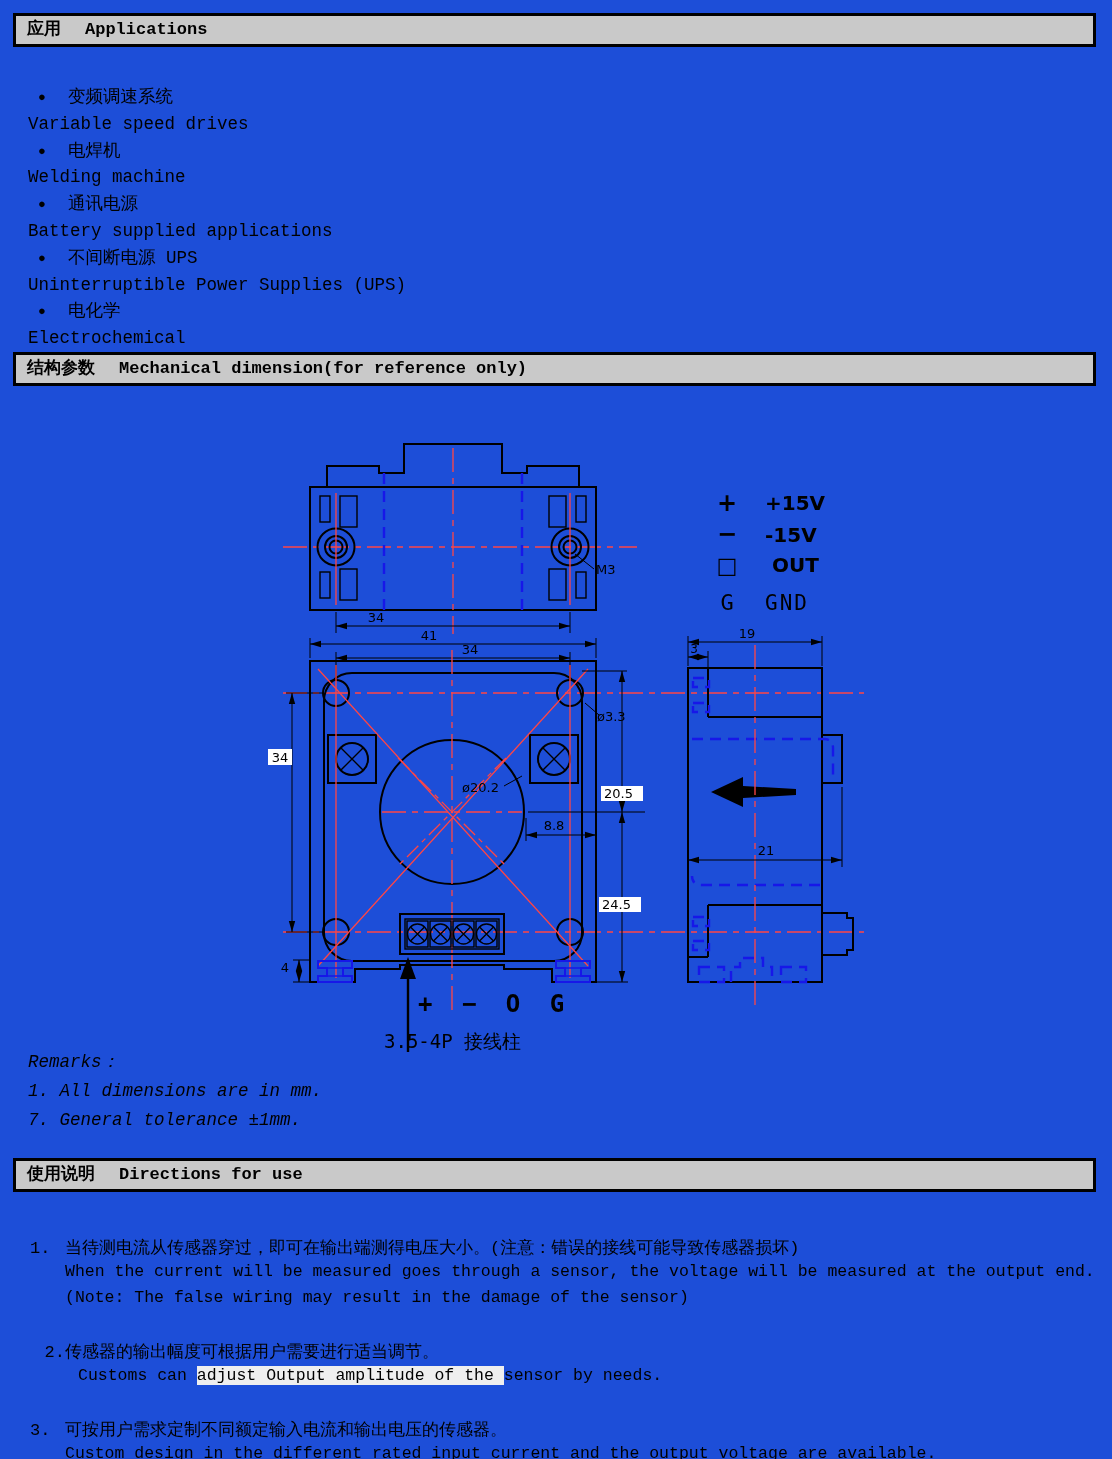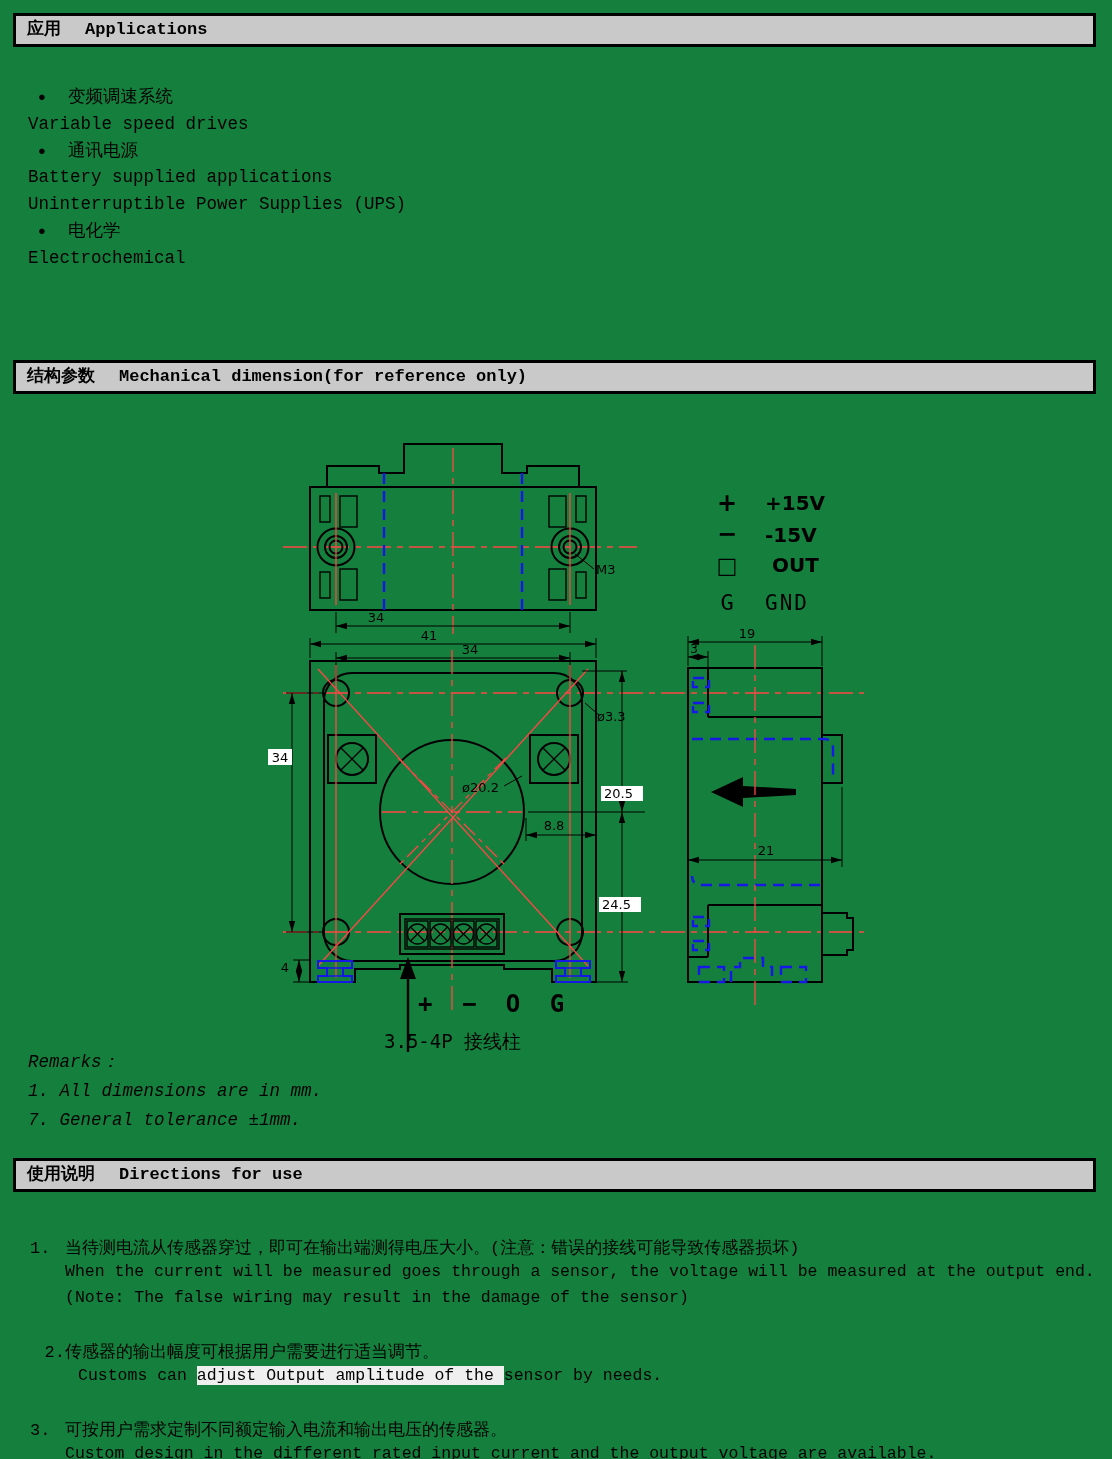--- a/index.html
+++ b/index.html
@@ -1,16 +1,16 @@
 <!DOCTYPE html>
 <html><head>
 <meta charset="utf-8">
 <style>
   html,body{margin:0;padding:0;background:#fff;}
-  #page{position:relative;width:1112px;height:1459px;background:#15803d;overflow:hidden;
+  #page{position:relative;width:1112px;height:1459px;background:#1d4ed8;overflow:hidden;
         font-family:"Liberation Mono","DejaVu Sans Mono",monospace;color:#000;}
   .bar{position:absolute;left:13px;width:1083px;height:34px;background:#c9c9c9;
        border:3px solid #000;box-sizing:border-box;font-weight:bold;font-size:17px;
        line-height:27px;padding-left:11px;white-space:nowrap;}
   .bar .en{margin-left:24px;}
   #apps{position:absolute;top:84px;left:28px;font-size:17.5px;}
   #apps .line{height:26.8px;line-height:26.8px;white-space:nowrap;}
   #apps .bullet{display:inline-block;width:30px;padding-left:10px;font-size:13px;vertical-align:1px;}
   #remarks{position:absolute;top:1048px;left:28px;font-size:17.5px;line-height:29px;font-style:italic;}
   .dir-line{position:absolute;left:30px;font-size:16.5px;white-space:nowrap;}
@@ -39,33 +39,38 @@
   <div class="bar" style="top:13px;">
     <span>应用</span><span class="en">Applications</span>
   </div>
 
   <div id="apps">
     <div class="app-item">
       <div class="line"><span class="bullet">●</span><span>变频调速系统</span></div>
       <div class="line">Variable speed drives</div>
     </div>
     <div class="app-item">
+      <div class="line"><span class="bullet">●</span><span>电焊机</span></div>
+      <div class="line">Welding machine</div>
+    </div>
+    <div class="app-item">
       <div class="line"><span class="bullet">●</span><span>通讯电源</span></div>
       <div class="line">Battery supplied applications</div>
     </div>
     <div class="app-item">
+      <div class="line"><span class="bullet">●</span><span>不间断电源 UPS</span></div>
       <div class="line">Uninterruptible Power Supplies (UPS)</div>
     </div>
     <div class="app-item">
       <div class="line"><span class="bullet">●</span><span>电化学</span></div>
       <div class="line">Electrochemical</div>
     </div>
   </div>
 
-  <div class="bar" style="top:360px;">
+  <div class="bar" style="top:352px;">
     <span>结构参数</span><span class="en">Mechanical dimension(for reference only)</span>
   </div>
 
   <svg style="position:absolute;top:420px;left:0;" width="1112" height="640" viewBox="0 0 1112 640">
     <defs>
       <marker id="ae" markerWidth="12" markerHeight="9" refX="11" refY="4" orient="auto">
           <path d="M0,0.8 L11,4 L0,7.2 Z" fill="#000"></path>
         </marker>
       <marker id="as" markerWidth="12" markerHeight="9" refX="11" refY="4" orient="auto-start-reverse">
           <path d="M0,0.8 L11,4 L0,7.2 Z" fill="#000"></path>

